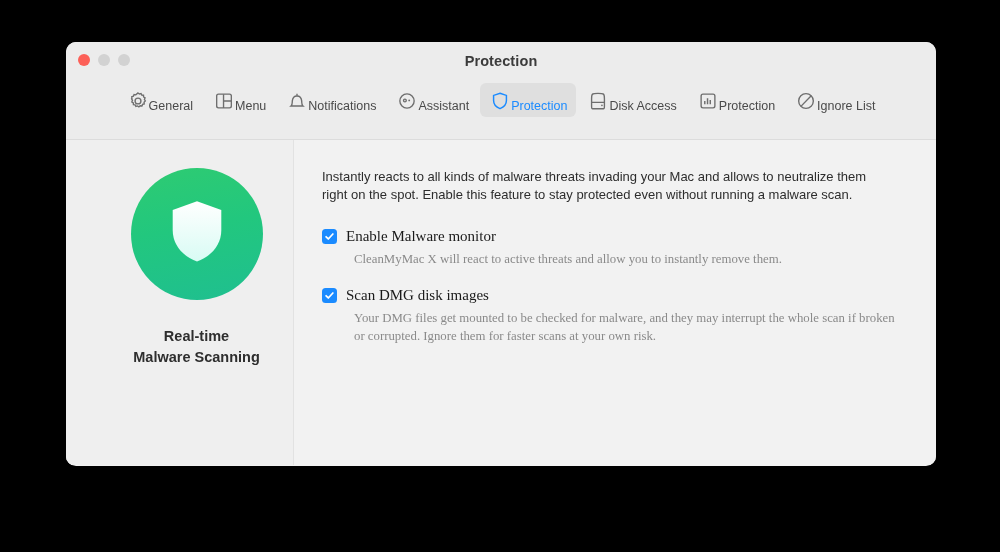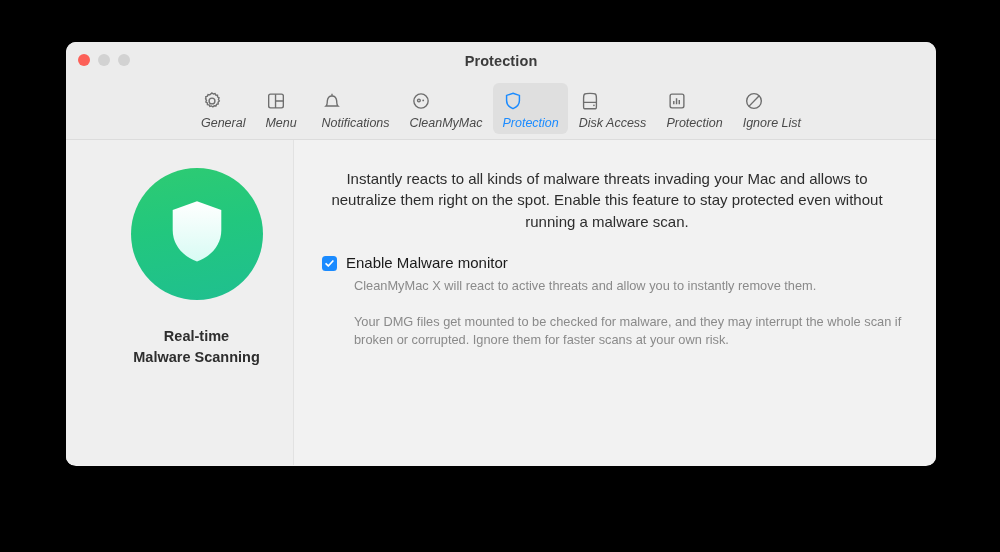--- a/index.html
+++ b/index.html
@@ -66,28 +66,26 @@
     border-bottom: 1px solid #dcdcdc;
     display: flex;
     justify-content: center;
     align-items: flex-start;
     gap: 2px;
     padding-top: 3px;
   }
 
   .tab {
     display: flex;
-    flex-direction: column;
-    align-items: flex-start;
+    align-items: flex-end;
     justify-content: flex-start;
     padding: 5px 9px 4px 9px;
     border-radius: 6px;
     cursor: default;
     min-width: 54px;
-    font-style: italic;
   }
   .tab.selected { background: #dfdfdf; }
 
   .tab .tab-icon {
     height: 25px;
     display: flex;
     align-items: center;
     justify-content: center;
     color: #6e6e6e;
   }
@@ -137,30 +135,29 @@
     color: #2e2e2e;
     line-height: 1.45;
   }
 
   .content {
     flex: 1;
     padding: 28px 30px 0 28px;
   }
 
   .intro {
-    font-size: 15px;
+    font-size: 13px;
     line-height: 1.42;
     color: #2d2d2d;
     max-width: 570px;
-    text-align: center;
   }
 
   .options { margin-top: 22px; }
 
-  .option { margin-bottom: 18px; }
+  .option { margin-bottom: 18px; font-family: Liberation Serif, serif; }
 
   .option-head {
     display: flex;
     align-items: flex-start;
     gap: 9px;
   }
 
   .checkbox {
     width: 15px;
     height: 15px;
@@ -237,21 +234,21 @@
     </div>
 
     <div class="tab">
       <span class="tab-icon">
         <svg width="22" height="22" viewBox="0 0 24 24" fill="none" stroke="currentColor" stroke-width="1.5">
           <circle cx="12" cy="12" r="7.8"></circle>
           <circle cx="9.7" cy="11.4" r="1.5"></circle>
           <circle cx="14.4" cy="11.4" r="1" fill="currentColor" stroke="none"></circle>
         </svg>
       </span>
-      <span class="tab-label">CleanMyMac</span>
+      <span class="tab-label">Assistant</span>
     </div>
 
     <div class="tab selected">
       <span class="tab-icon">
         <svg width="22" height="22" viewBox="0 0 24 24" fill="none" stroke="currentColor" stroke-width="1.6">
           <path d="M12 3.5l7 2.4v5.6c0 4.3-2.9 7.3-7 8.8-4.1-1.5-7-4.5-7-8.8V5.9z"></path>
         </svg>
       </span>
       <span class="tab-label">Protection</span>
     </div>
@@ -322,19 +319,27 @@
                 <path d="M2.3 6.3l2.4 2.4 5-5.4"></path>
               </svg>
             </span>
             <span class="option-title">Enable Malware monitor</span>
           </div>
           <div class="option-desc">CleanMyMac X will react to active threats and allow you to instantly remove them.</div>
         </div>
 
 
         <div class="option">
+          <div class="option-head">
+            <span class="checkbox">
+              <svg width="11" height="11" viewBox="0 0 12 12" fill="none" stroke="#ffffff" stroke-width="1.9" stroke-linecap="round" stroke-linejoin="round">
+                <path d="M2.3 6.3l2.4 2.4 5-5.4"></path>
+              </svg>
+            </span>
+            <span class="option-title">Scan DMG disk images</span>
+          </div>
           <div class="option-desc">Your DMG files get mounted to be checked for malware, and they may interrupt the whole scan if broken or corrupted. Ignore them for faster scans at your own risk.</div>
         </div>
 
       </div>
     </div>
   </div>
 </div>
 
 </body></html>

